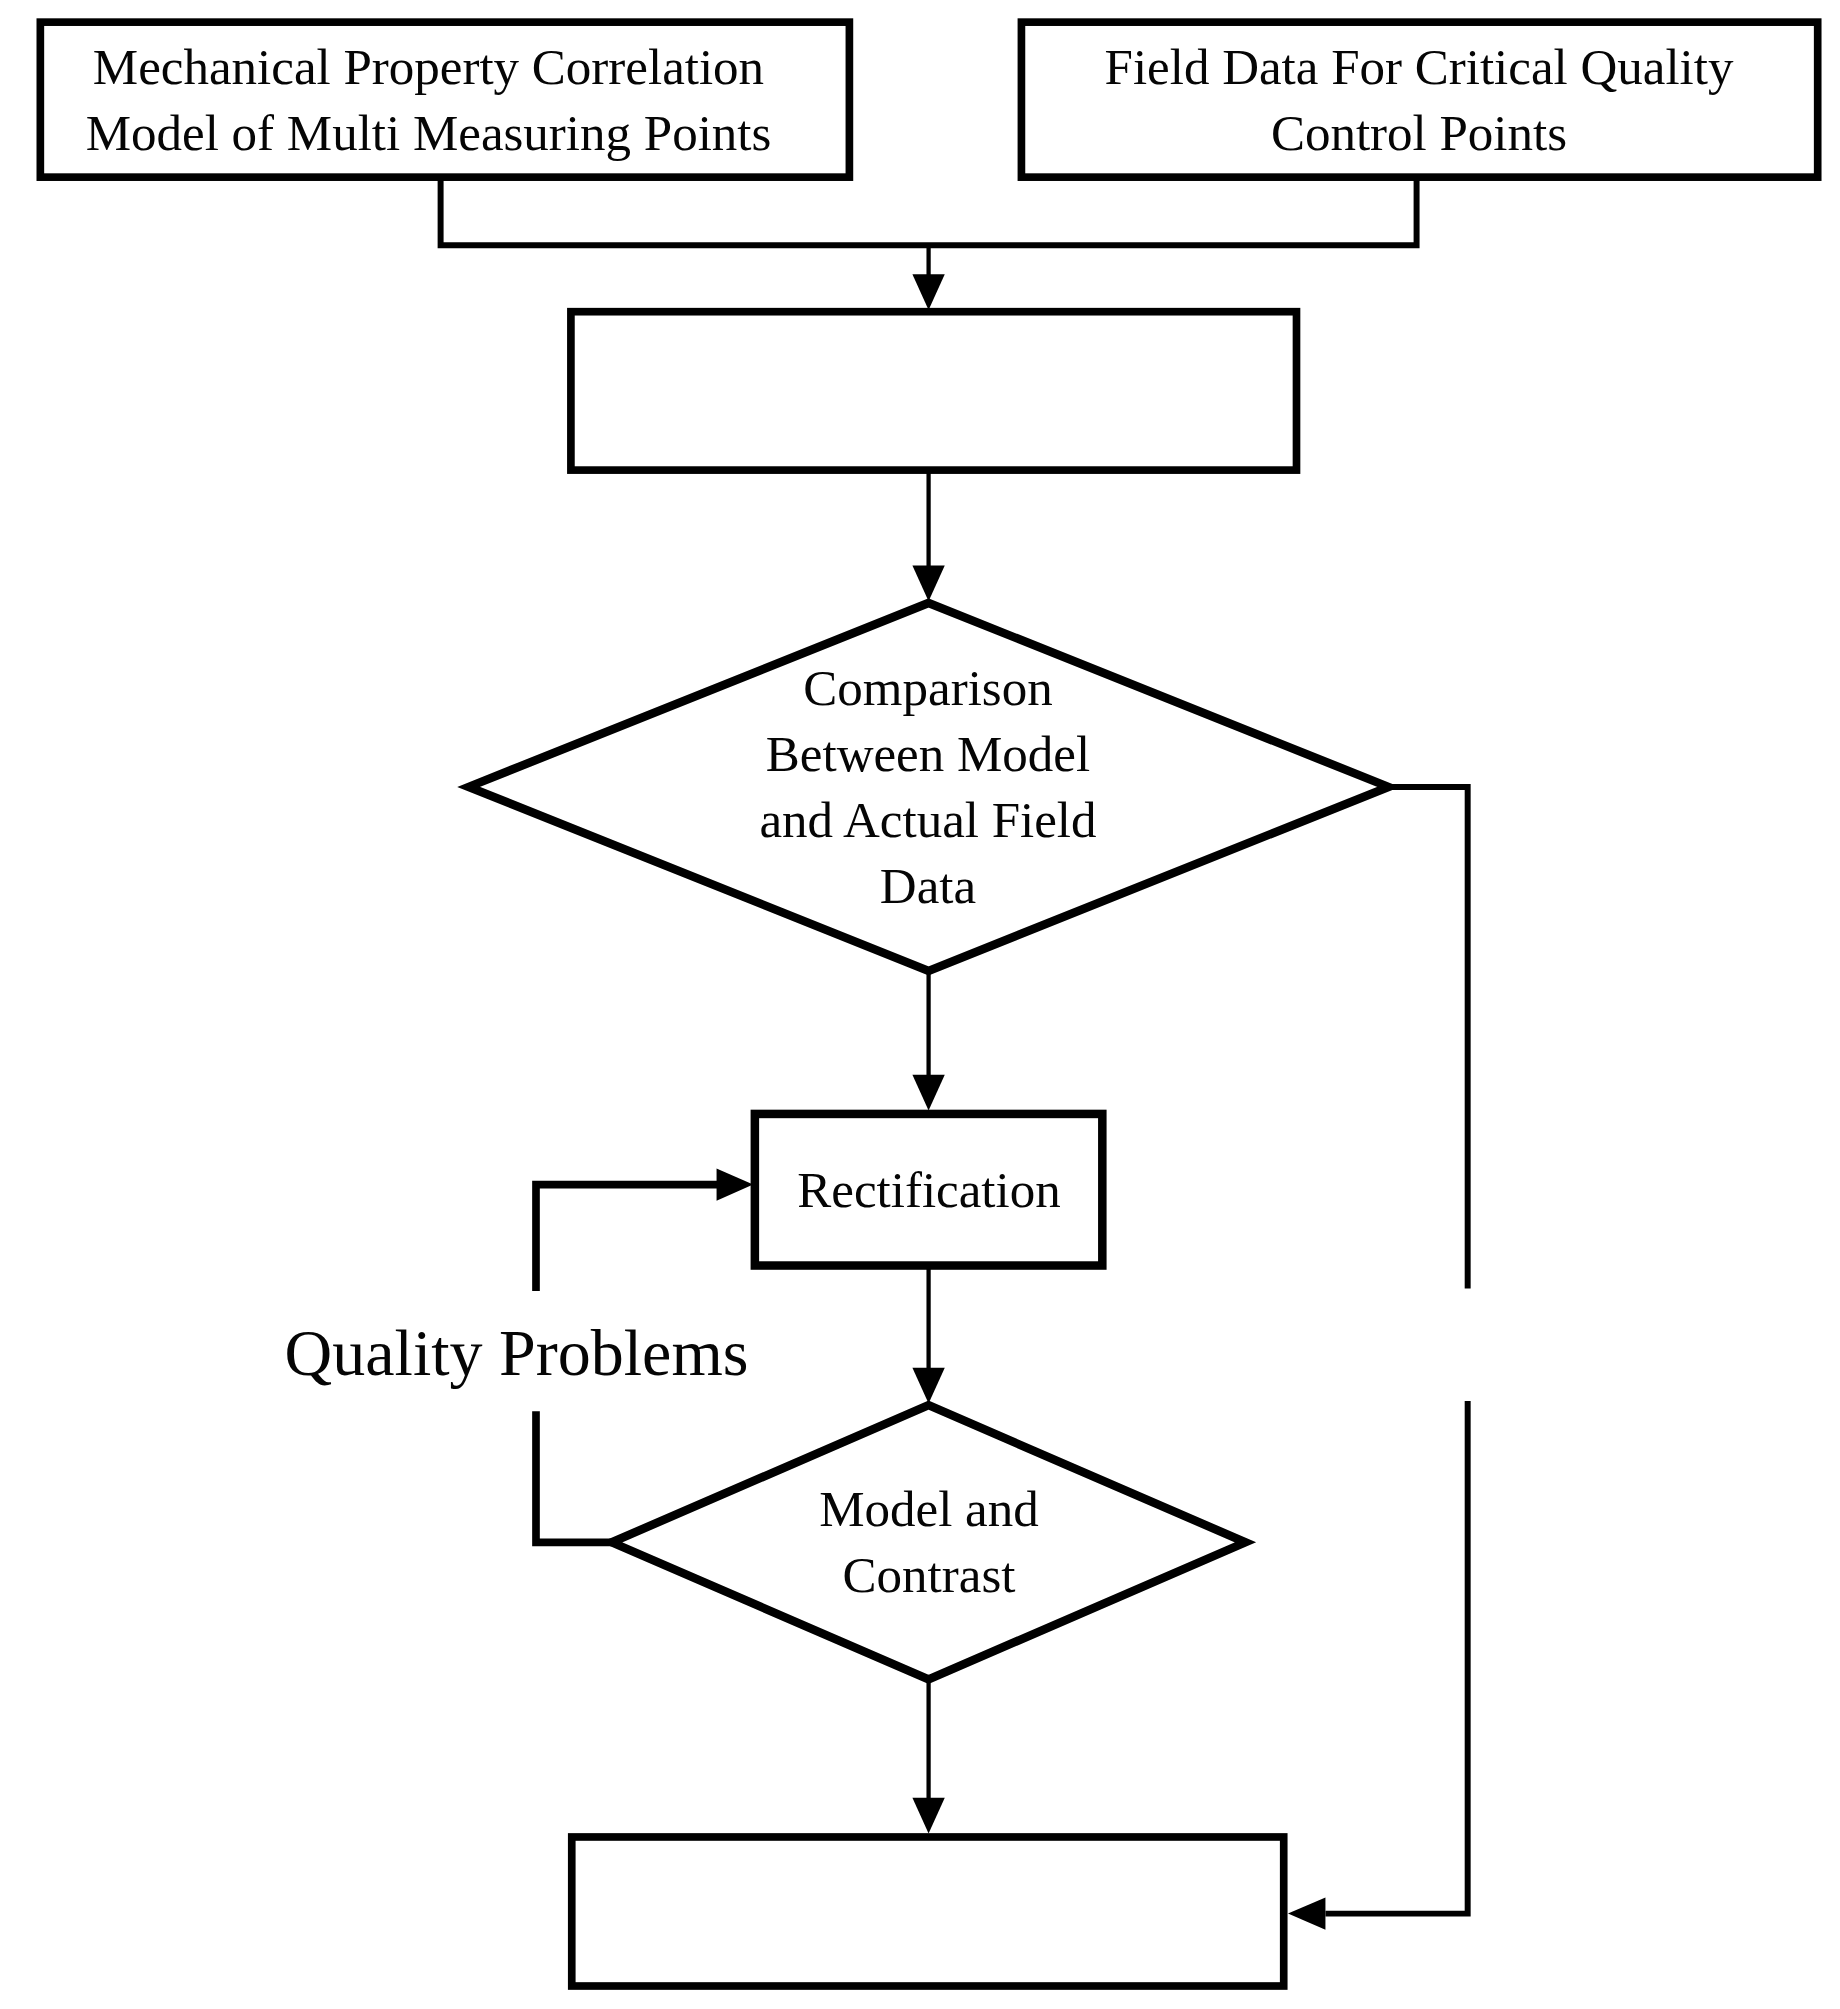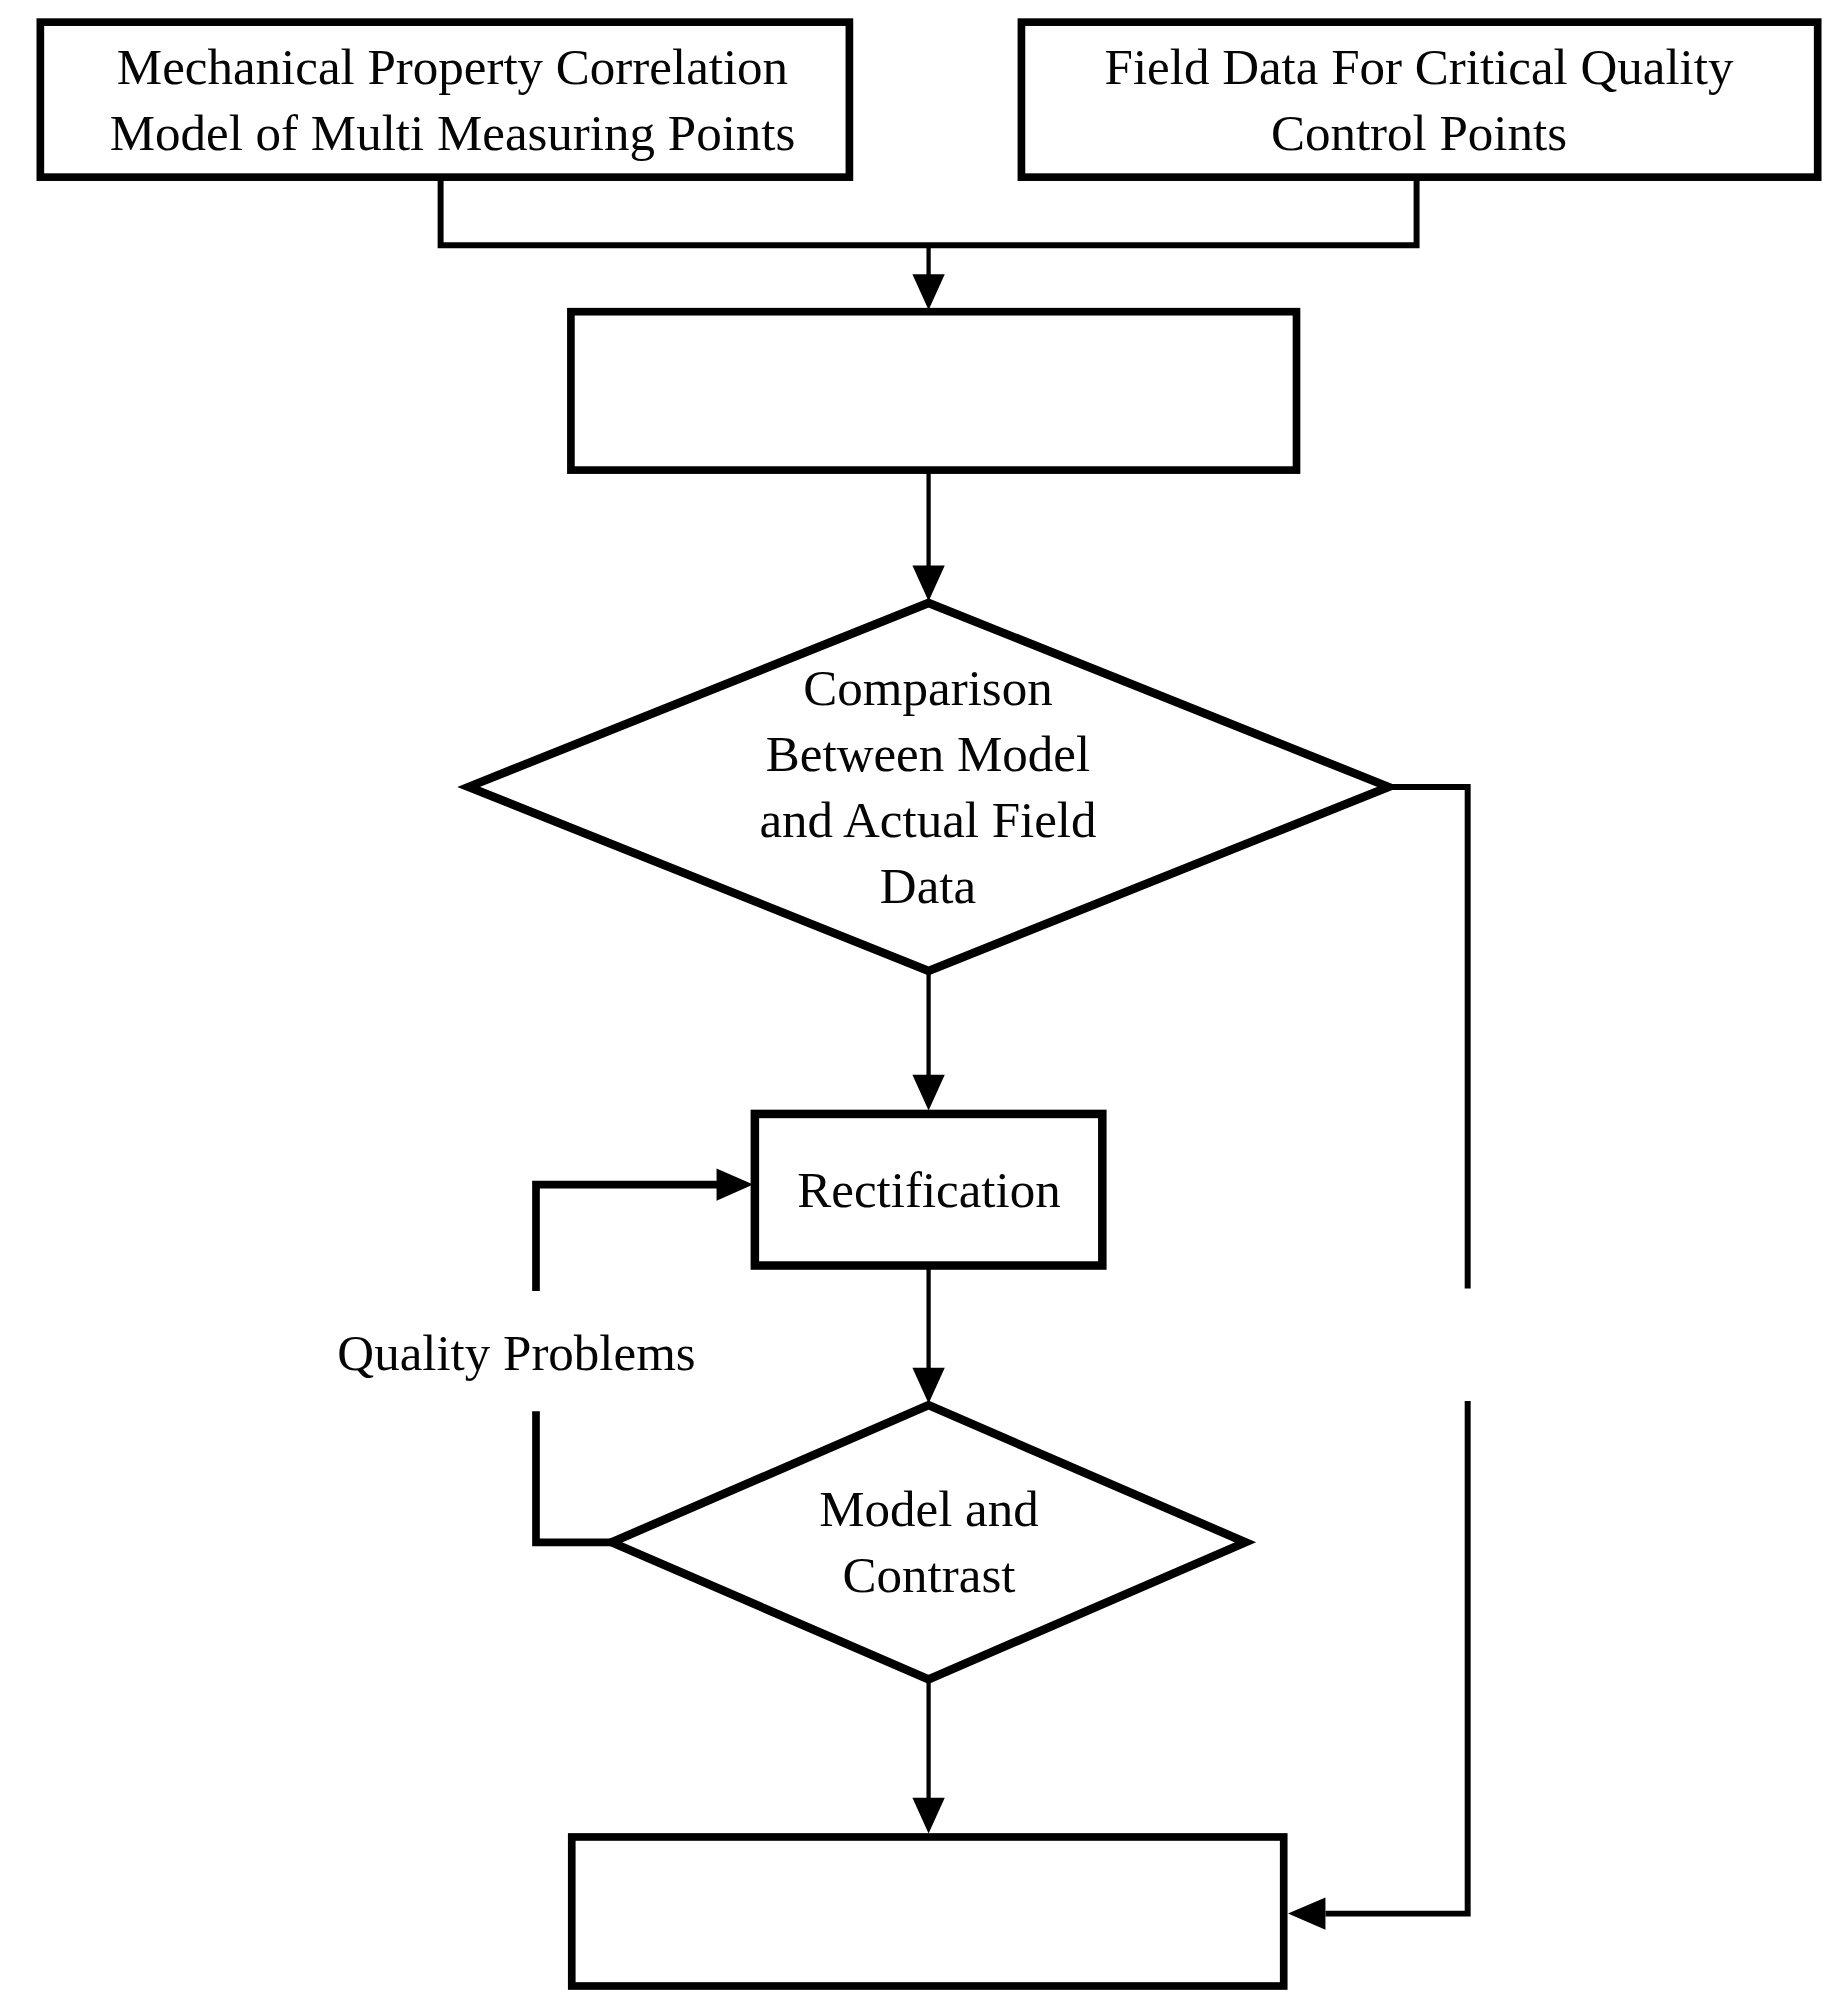--- a/index.html
+++ b/index.html
@@ -43,21 +43,21 @@
     color: var(--text, #050505);
     pointer-events: none;
   }
   .edge-label {
     position: absolute;
     display: flex;
     align-items: center;
     justify-content: center;
     text-align: center;
     white-space: nowrap;
-    font-size: 51px;
+    font-size: 66px;
     line-height: 66px;
     color: var(--text, #050505);
     pointer-events: none;
   }
 </style>
 </head>
 <body>
 
 <div class="canvas">
 
@@ -95,21 +95,21 @@
 
     <polyline class="wire" stroke-width="7" points="1630,924 1723,924 1723,1513"></polyline>
     <polyline class="wire" stroke-width="7" points="1723,1645 1723,2247 1556,2247"></polyline>
     <polygon class="head" points="1512,2247 1556,2228 1556,2266"></polygon>
 
     <polyline class="wire" stroke-width="9" points="718,1811 629,1811 629,1657"></polyline>
     <polyline class="wire" stroke-width="9" points="629,1516 629,1391 842,1391"></polyline>
     <polygon class="head" points="884,1391 841,1372 841,1410"></polygon>
   </svg>
 
-  <div class="node-label" style="left:48px; top:22px; width:809px; height:155px;">Mechanical Property Correlation
+  <div class="node-label" style="left:24px; top:22px; width:809px; height:155px;">Mechanical Property Correlation
 Model of Multi Measuring Points</div>
 
   <div class="node-label" style="left:1021px; top:22px; width:796px; height:155px;">Field Data For Critical Quality
 Control Points</div>
 
 
   <div class="node-label" style="left:468px; top:603px; width:920px; height:368px;">Comparison
 Between Model
 and Actual Field
 Data</div>

